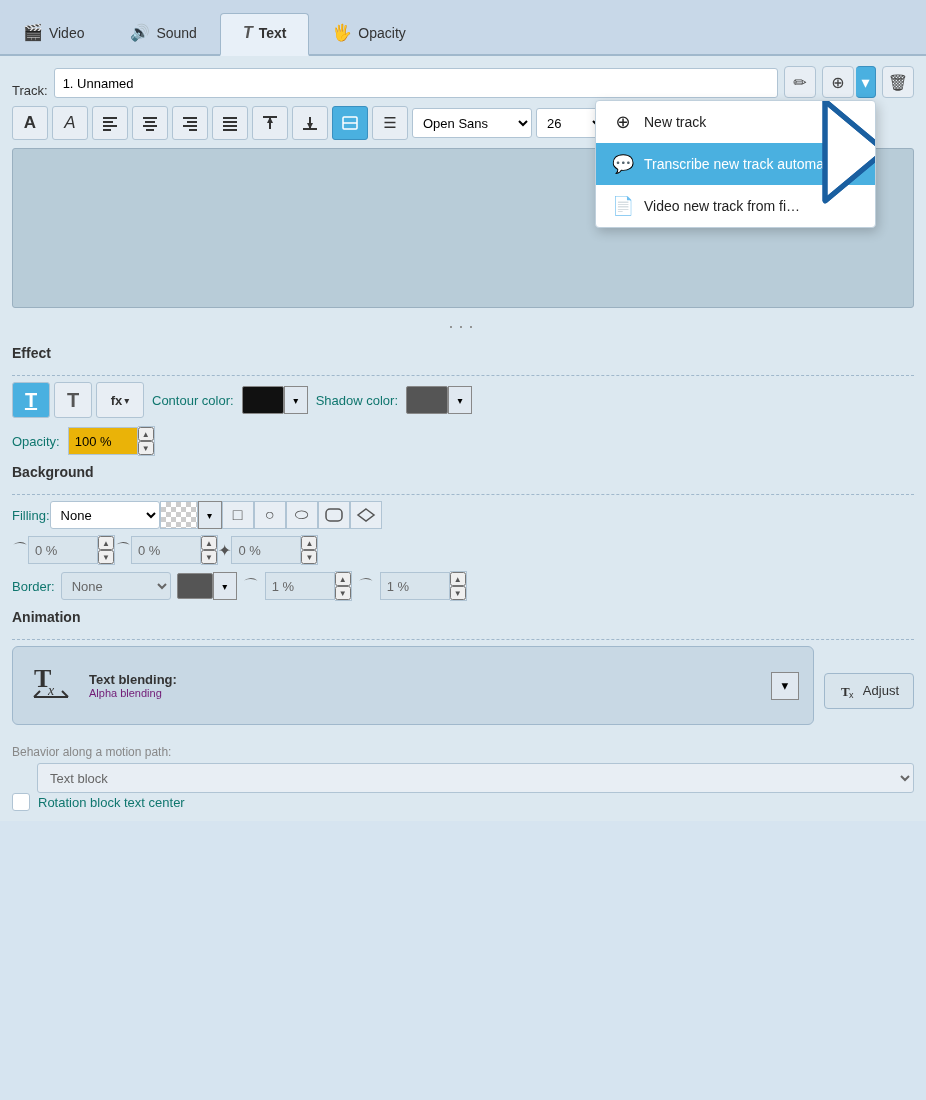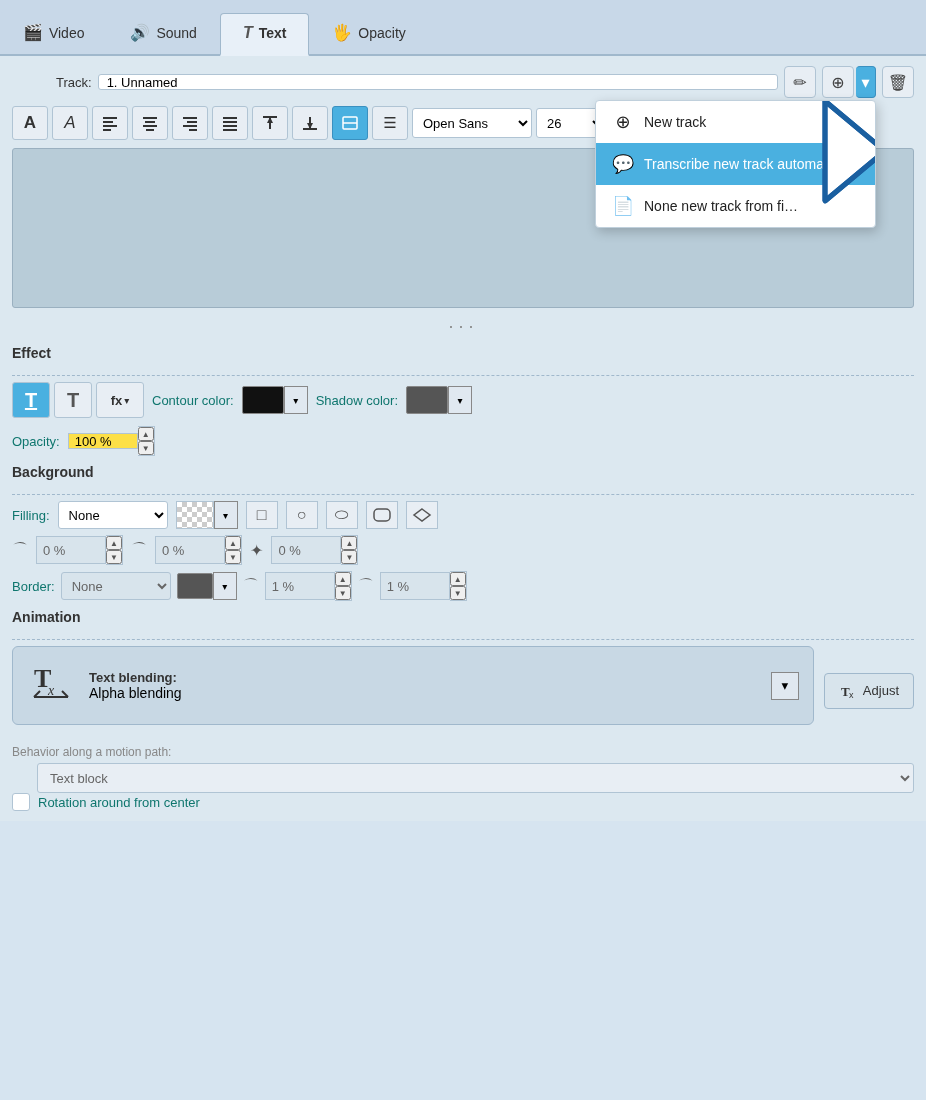--- a/index.html
+++ b/index.html
@@ -52,33 +52,32 @@
 
     
     .main {
       background: #dce8f0;
       padding: 10px 12px;
     }
 
     
     .track-row {
       display: flex;
-      align-items: center;
+      align-items: flex-end;
       gap: 6px;
       margin-bottom: 8px;
-      margin-left: 44px;
     }
     .track-label {
       font-size: 13px;
       color: #333;
       white-space: nowrap;
     }
     .track-select {
       flex: 1;
-      height: 16px;
+      height: 30px;
       border: 1px solid #b0c4d4;
       background: white;
       padding: 0 8px;
       font-size: 13px;
       border-radius: 3px;
       appearance: none;
       cursor: pointer;
     }
     .icon-btn {
       width: 32px;
@@ -216,23 +215,23 @@
     .color-group {
       display: flex;
       align-items: center;
     }
     .label-text {
       font-size: 13px;
       color: #0f766e;
       white-space: nowrap;
     }
     .opacity-input {
-      height: 16px;
-      border: 1px solid #b0c4d4;
-      background: #fde047;
+      height: 28px;
+      border: 1px solid #b0c4d4;
+      background: #eab308;
       padding: 0 6px;
       font-size: 13px;
       width: 70px;
     }
     .spinner {
       display: flex;
       flex-direction: column;
       border: 1px solid #b0c4d4;
       border-left: none;
       background: #e8eef4;
@@ -245,21 +244,21 @@
       display: flex;
       align-items: center;
       justify-content: center;
       color: #555;
     }
 
     
     .bg-row {
       display: flex;
       align-items: center;
-      gap: 8px;
+      gap: 0;
       margin-bottom: 6px;
       flex-wrap: wrap;
     }
     .fill-select {
       height: 28px;
       border: 1px solid #b0c4d4;
       background: white;
       padding: 0 6px;
       font-size: 13px;
       border-radius: 3px;
@@ -331,22 +330,22 @@
     }
     .anim-text {
       flex: 1;
     }
     .anim-title {
       font-size: 13px;
       font-weight: 600;
       color: #333;
     }
     .anim-subtitle {
-      font-size: 14px;
-      color: #000000;
+      font-size: 11px;
+      color: #701a75;
     }
     .anim-dropdown {
       width: 28px;
       height: 28px;
       border: 1px solid #888;
       background: #e0e8f0;
       cursor: pointer;
       display: flex;
       align-items: center;
       justify-content: center;
@@ -519,21 +518,21 @@
         <div class="menu-item">
           <span class="menu-item-icon">⊕</span>
           <span>New track</span>
         </div>
         <div class="menu-item highlighted">
           <span class="menu-item-icon">💬</span>
           <span>Transcribe new track automatically</span>
         </div>
         <div class="menu-item">
           <span class="menu-item-icon">📄</span>
-          <span>None new track from fi…</span>
+          <span>Video new track from fi…</span>
         </div>
 
         <div class="cursor-arrow">
           <svg width="120" height="140" viewBox="0 0 120 140">
             <polygon points="30,130 30,30 90,80" fill="white" stroke="#1a5fa0" stroke-width="5" stroke-linejoin="round"></polygon>
             <line x1="30" y1="30" x2="30" y2="130" stroke="#1a5fa0" stroke-width="5"></line>
             <line x1="30" y1="130" x2="90" y2="80" stroke="#1a5fa0" stroke-width="5"></line>
             <line x1="30" y1="30" x2="90" y2="80" stroke="#1a5fa0" stroke-width="5"></line>
           </svg>
         </div>
@@ -757,16 +756,16 @@
     <div class="motion-label">Behavior along a motion path:</div>
     <div style="display:flex;align-items:flex-end;padding-left:25px;">
       <select class="motion-select">
         <option>Text block</option>
       </select>
     </div>
   </div>
 
   <div class="checkbox-row">
     <div class="checkbox-box"></div>
-    <span class="label-text">Rotation around from center</span>
+    <span class="label-text">Rotation block text center</span>
   </div>
 
 </div>
 
 </body></html>

